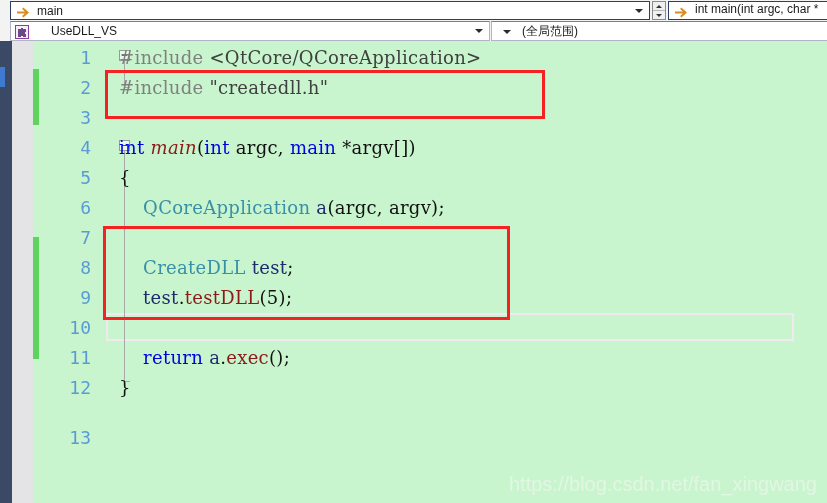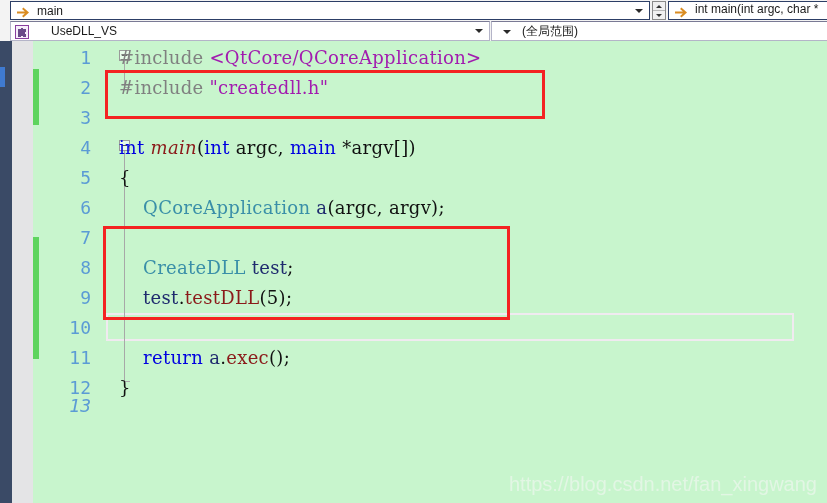--- a/index.html
+++ b/index.html
@@ -212,21 +212,21 @@
     left: 86px; top: 0;
     font-family: "DejaVu Serif", serif;
     font-size: 18px;
     line-height: 30px;
     white-space: pre;
     letter-spacing: 0.3px;
   }
   .kw      { color: #0000e0; }
   .type    { color: #3a8fa8; }
   .pp      { color: #808080; }
-  .str     { color: #a21caf; }
+  .str     { color: #404040; }
   .fnc     { color: #8b1a1a; }
   .fnc-it  { color: #8b1a1a; font-style: italic; }
   .var     { color: #1f2b6e; }
   .punc    { color: #101010; }
   .num     { color: #101010; }
 
   
   .fold {
     position: absolute;
     width: 11px; height: 11px;
@@ -410,21 +410,21 @@
             <div class="codetext"></div>
           </div>
           <div class="row" style="top: 302px;">
             <div class="lineno">11</div>
             <div class="codetext"><span class="kw">    return</span><span class="var"> a</span><span class="punc">.</span><span class="fnc">exec</span><span class="punc">();</span></div>
           </div>
           <div class="row" style="top: 332px; padding-left: 12px;">
             <div class="lineno">12</div>
             <div class="codetext"><span class="punc">}</span></div>
           </div>
-          <div class="row" style="top: 350px; font-style: italic;">
+          <div class="row" style="top: 382px;">
             <div class="lineno">13</div>
             <div class="codetext"></div>
           </div>
         </div>
     </div>
 
     <div class="annot" style="left:105px;top:29px;width:440px;height:49px;"></div>
     <div class="annot" style="left:103px;top:185px;width:407px;height:94px;"></div>
 
     <div class="watermark">https://blog.csdn.net/fan_xingwang</div>

